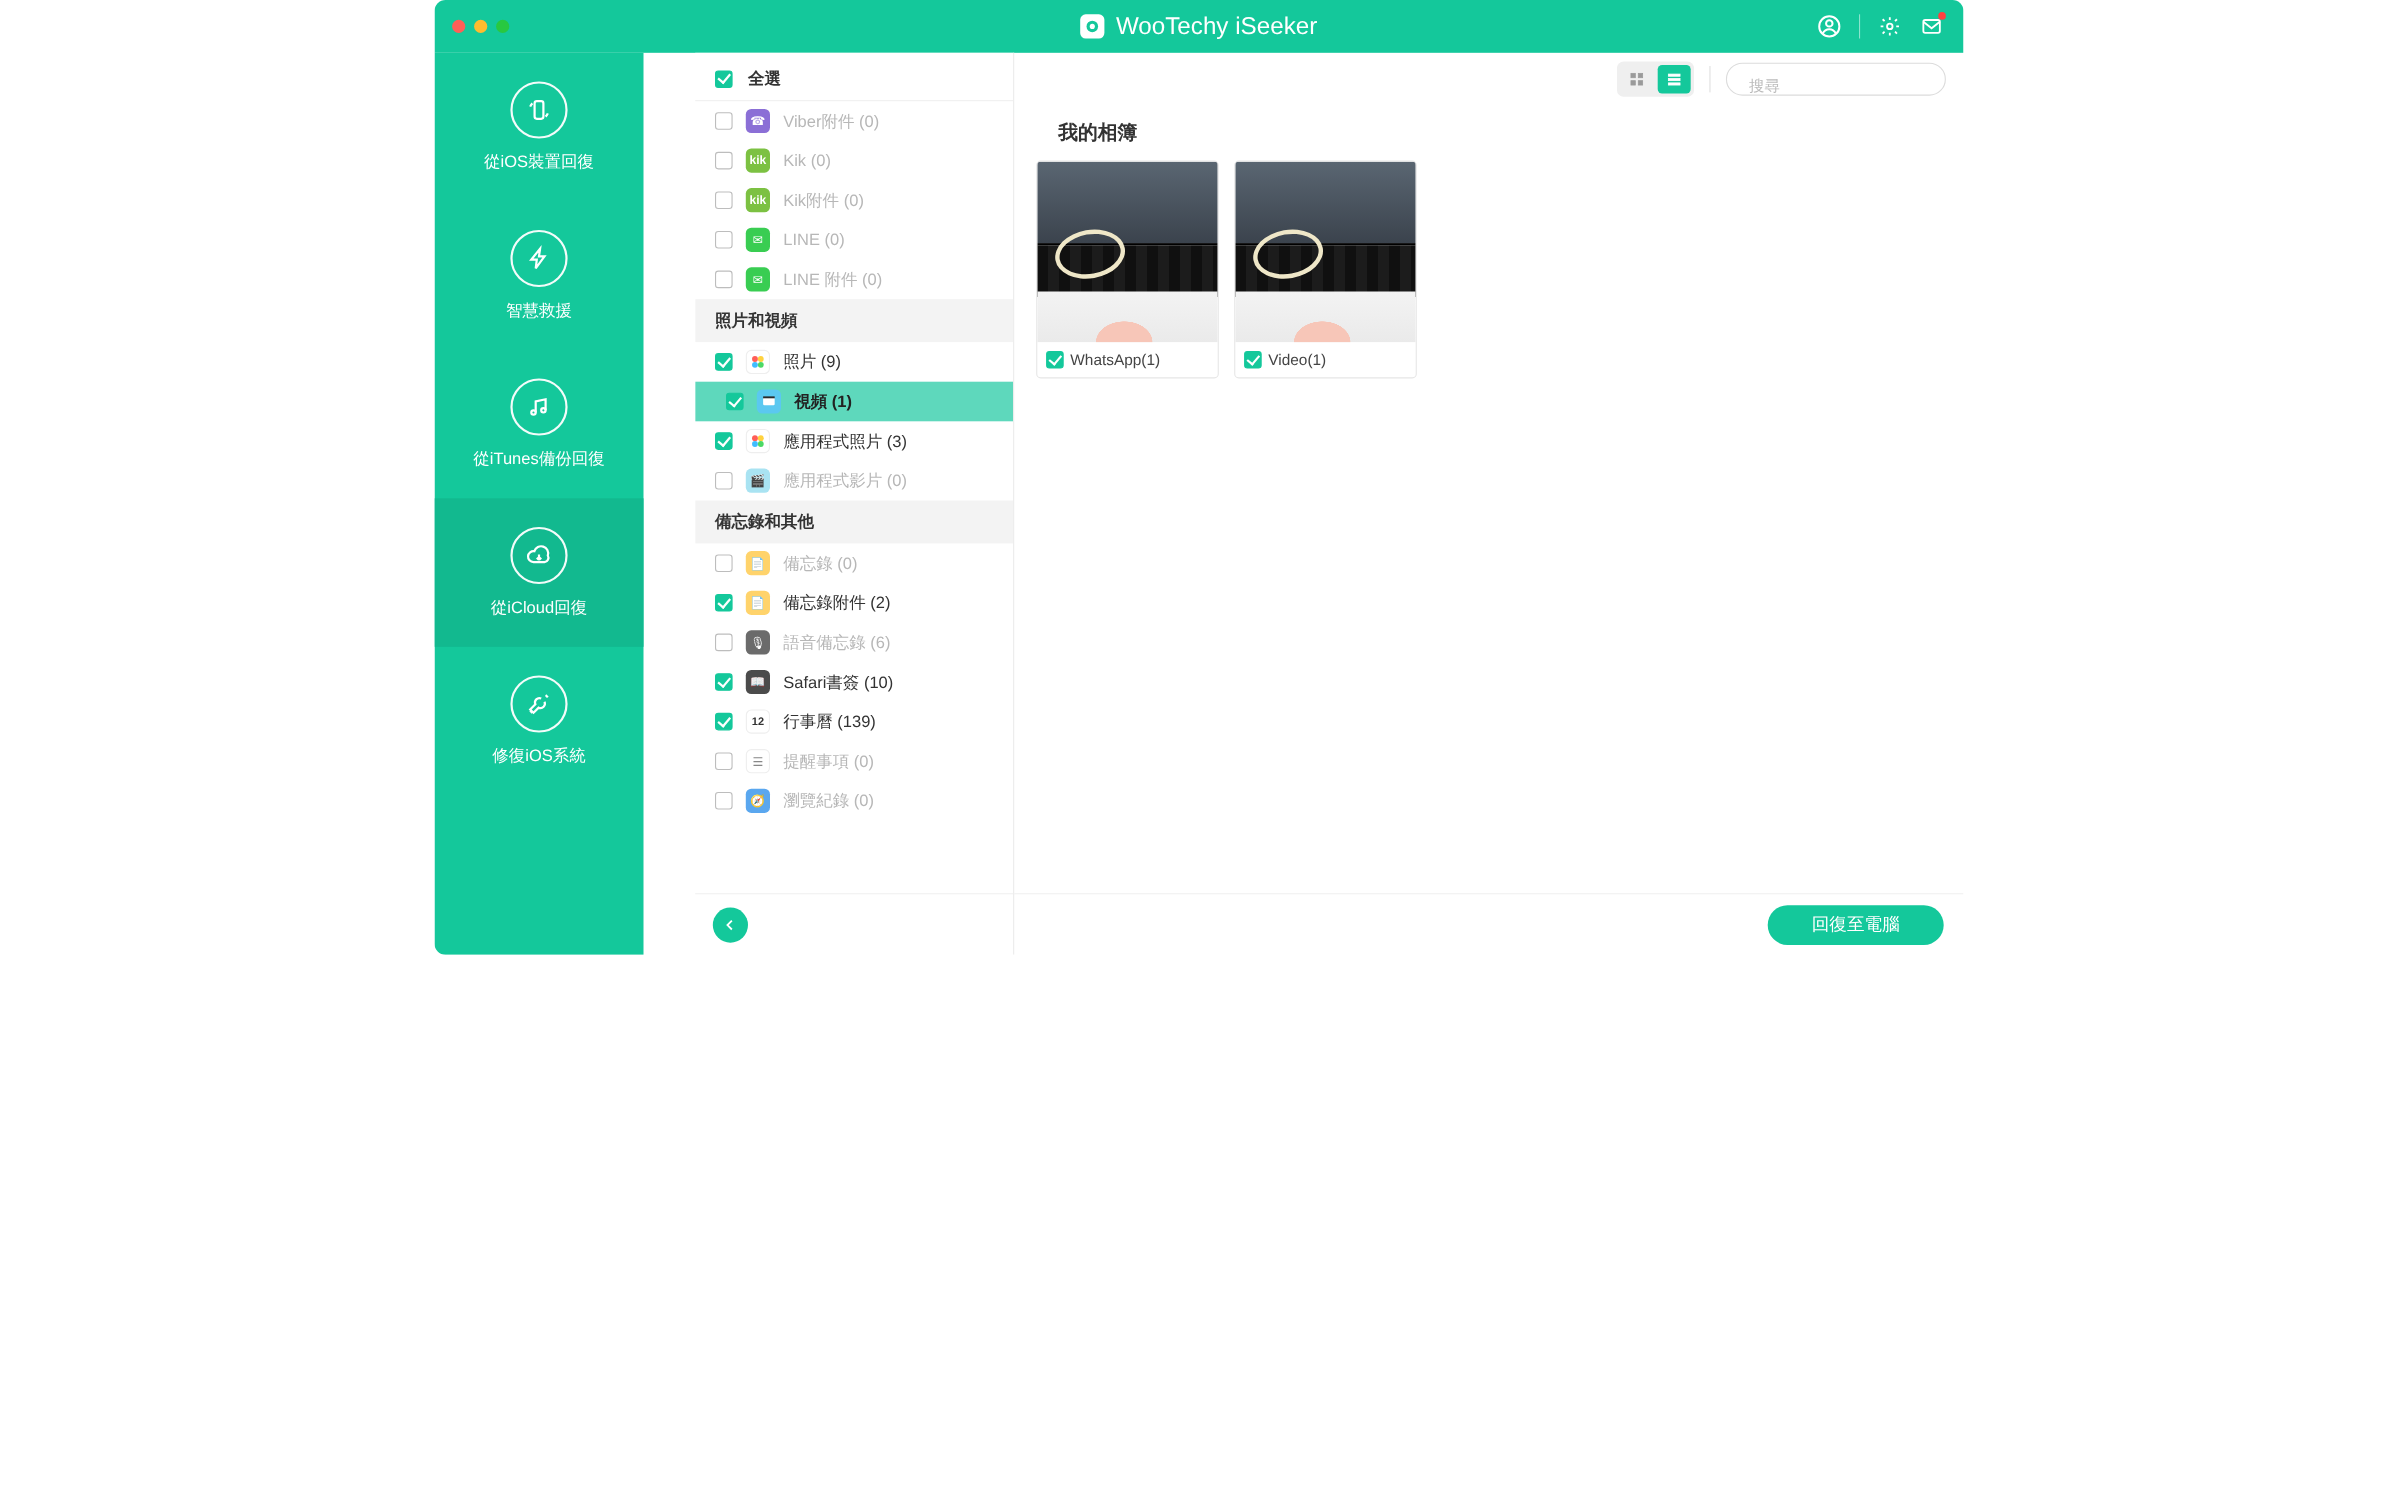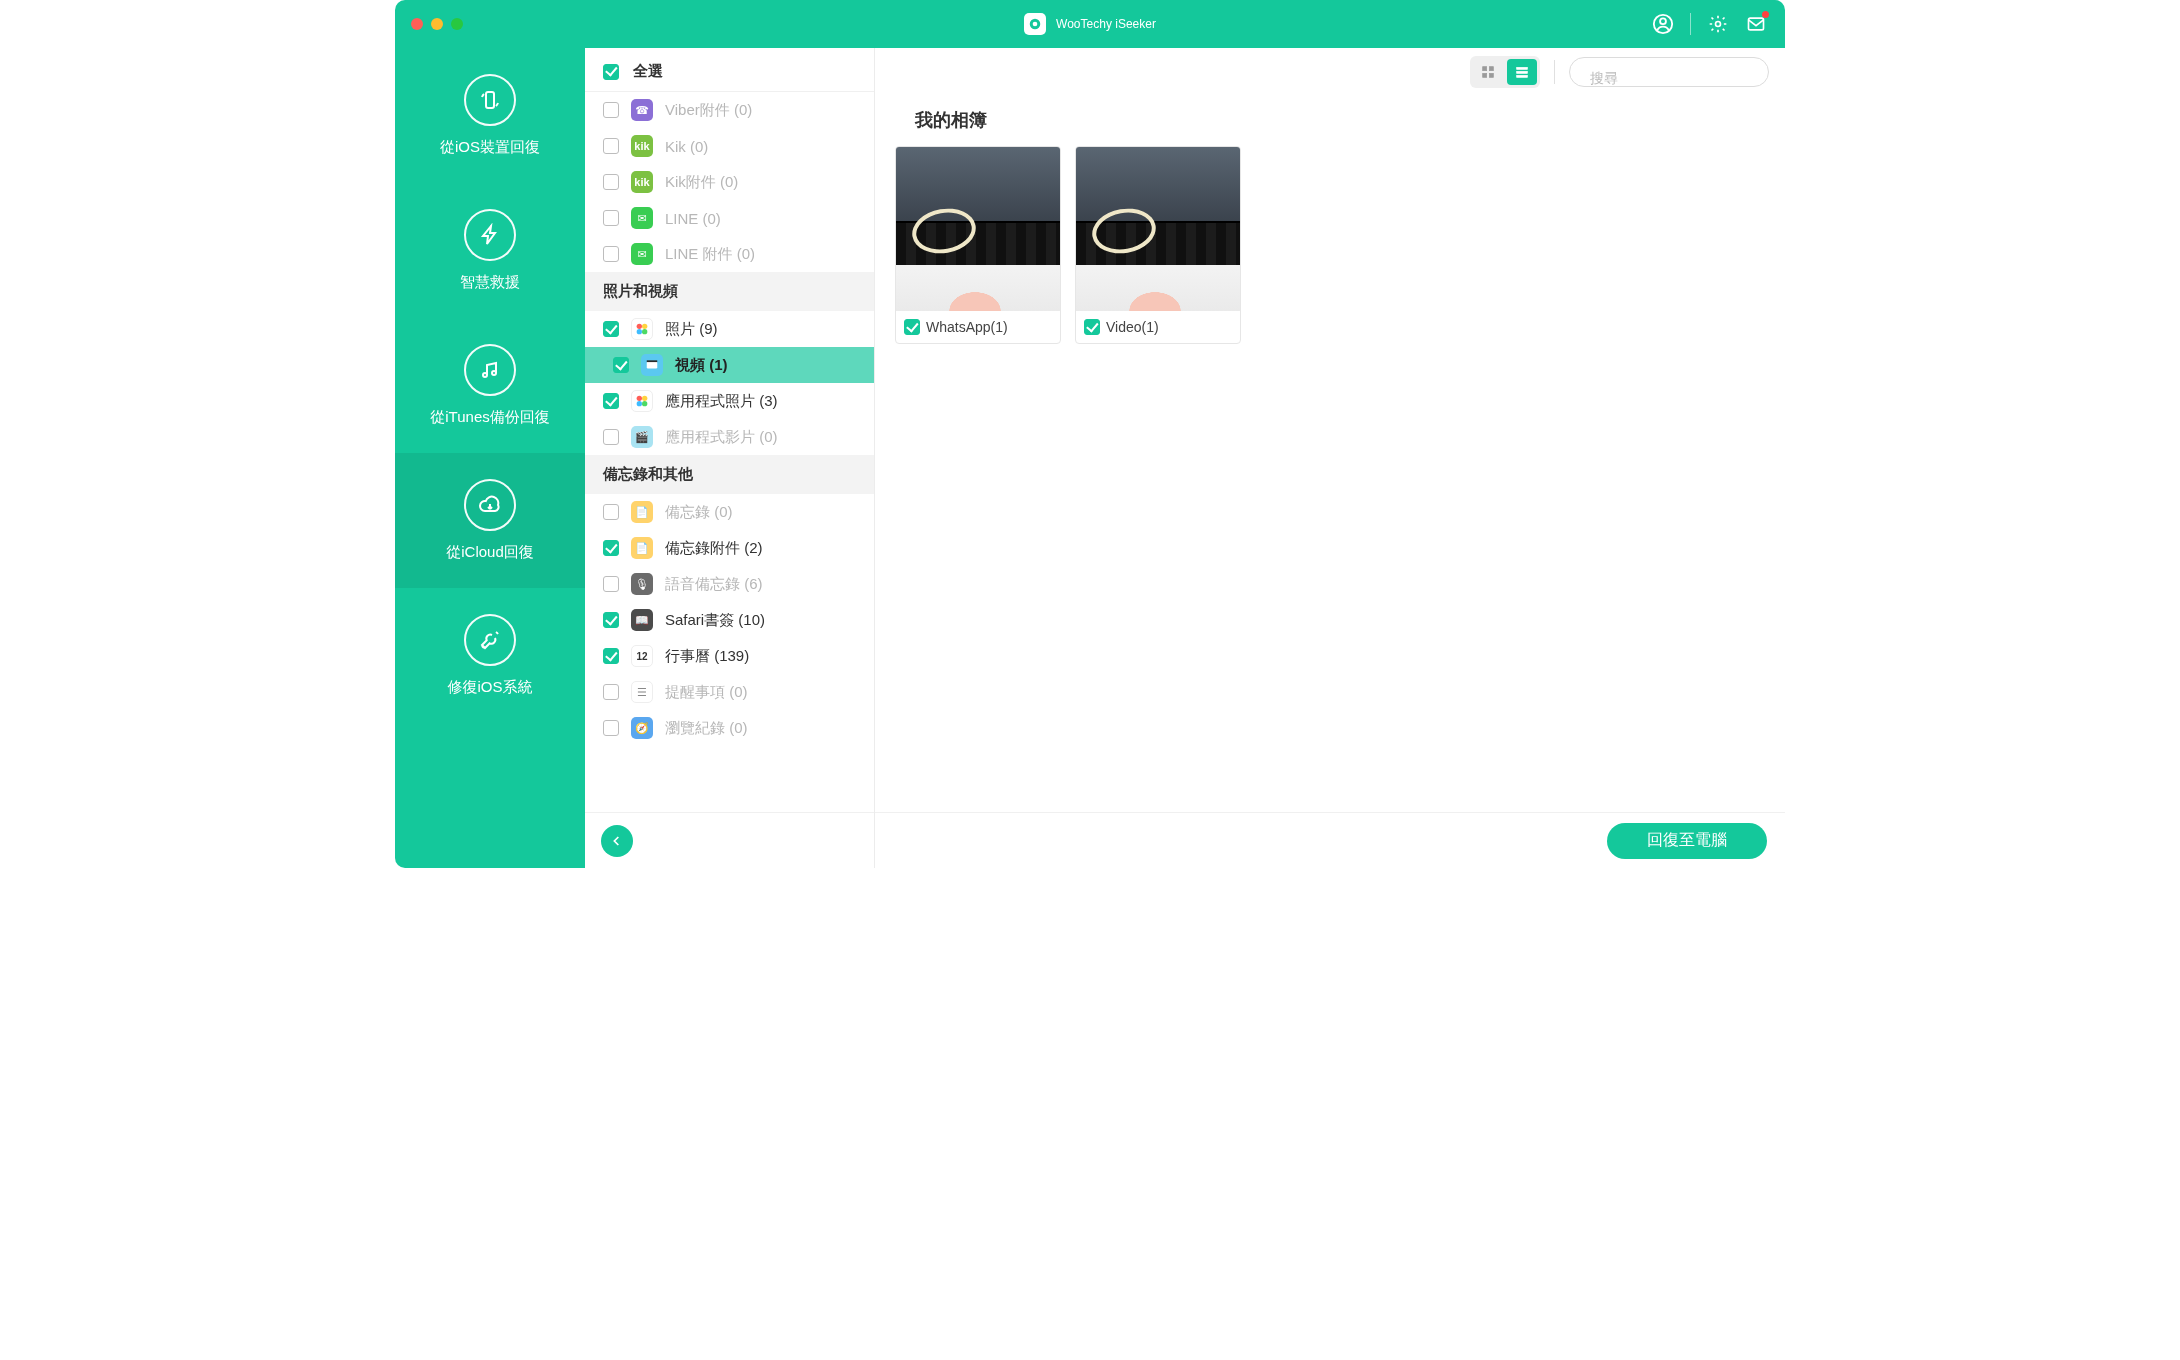--- a/index.html
+++ b/index.html
@@ -50,21 +50,21 @@
     gap: 10px;
     pointer-events: none;
   }
   .app-icon {
     width: 22px; height: 22px;
     background: #fff;
     border-radius: 5px;
     display: flex; align-items: center; justify-content: center;
   }
   .app-icon svg { width: 14px; height: 14px; }
-  .title-text { color: #fff; font-size: 12px; font-weight: 500; }
+  .title-text { color: #fff; font-size: 22px; font-weight: 500; }
   .title-right {
     margin-left: auto;
     display: flex;
     align-items: center;
     gap: 16px;
     padding-right: 18px;
   }
   .title-right .sep {
     width: 1px; height: 22px; background: rgba(255,255,255,0.5);
   }
@@ -111,20 +111,21 @@
 
   
   .cat-panel {
     width: 290px;
     background: #fff;
     border-right: 1px solid #ececec;
     display: flex;
     flex-direction: column;
     flex: none;
     position: relative;
+    margin-left: 47px;
   }
   .cat-header {
     display: flex;
     align-items: center;
     gap: 14px;
     padding: 14px 18px 10px 18px;
     font-weight: 600;
     color: #333;
     font-size: 15px;
     flex: none;

